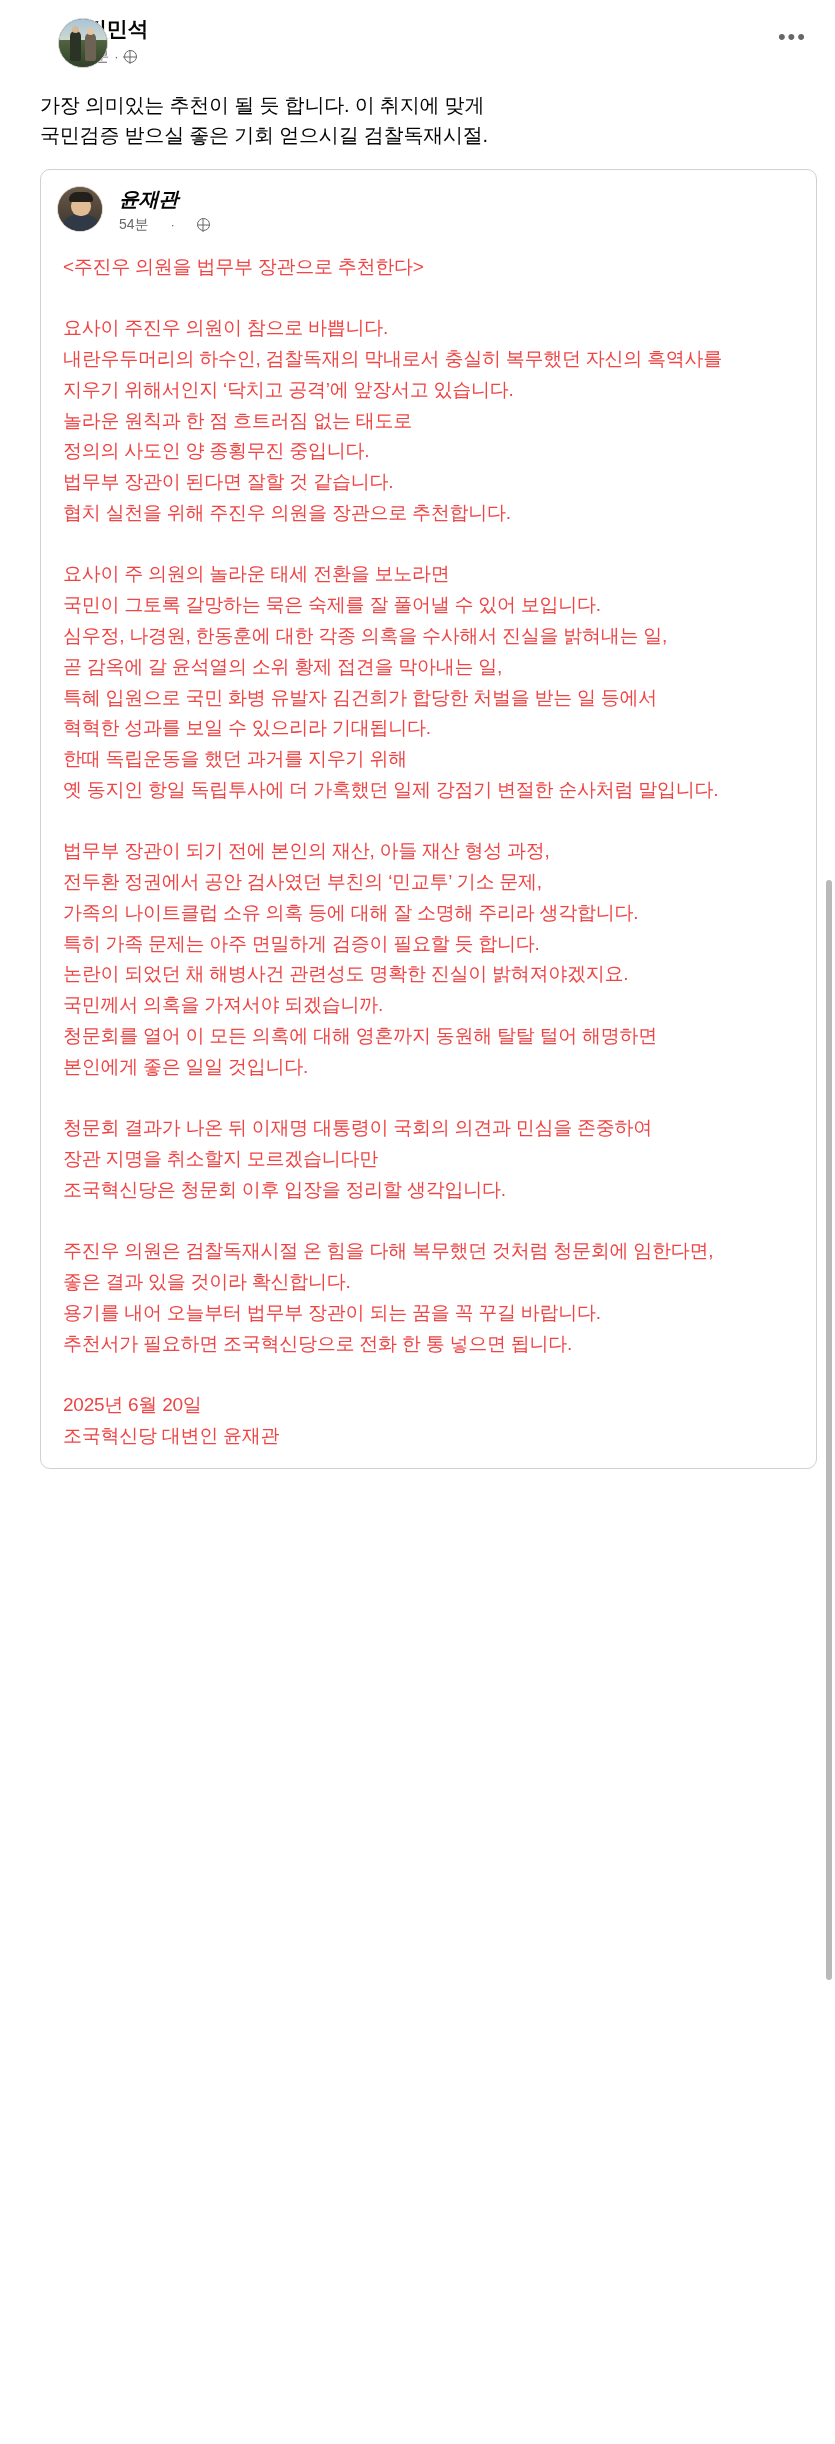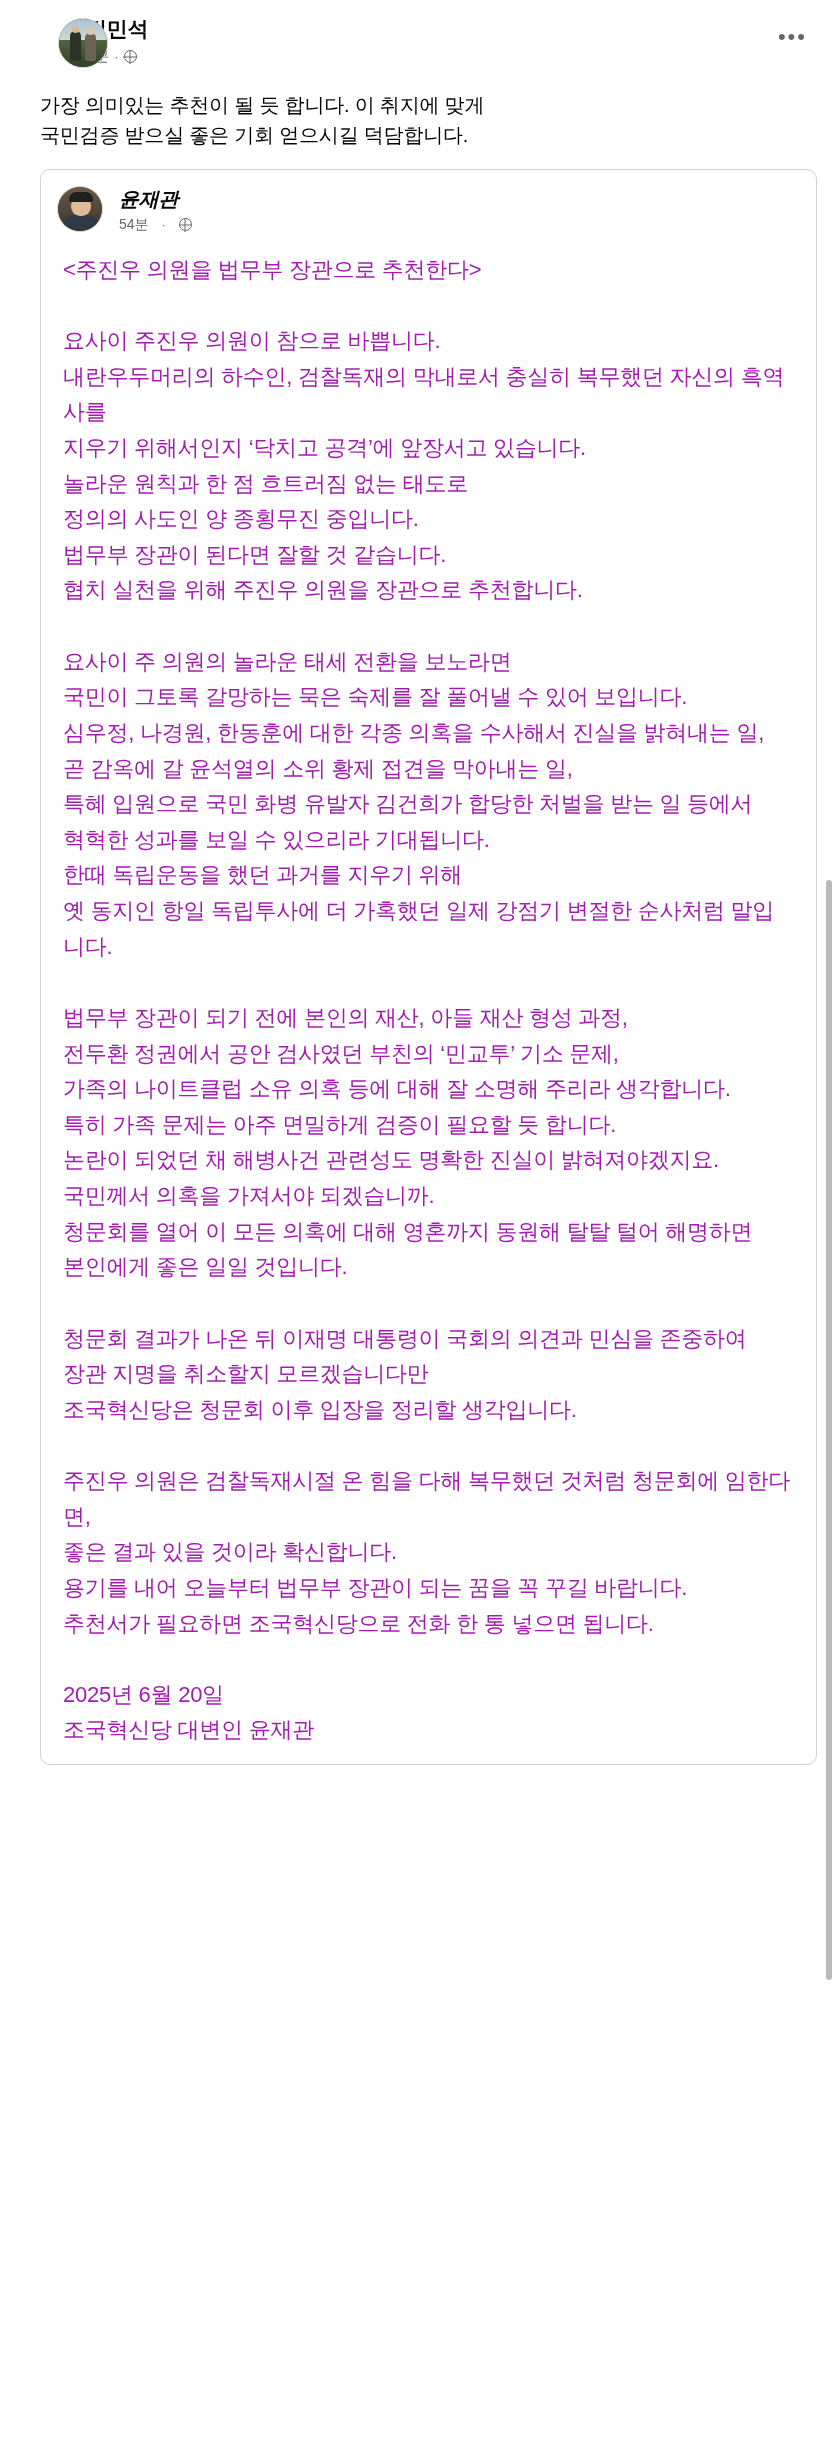--- a/index.html
+++ b/index.html
@@ -209,27 +209,27 @@
     line-height: 1.25;
     letter-spacing: -0.2px;
     font-style: italic;
   }
   .shared-meta {
     margin-top: 4px;
     font-size: 14px;
     color: #65676b;
     display: flex;
     align-items: center;
-    gap: 13px;
+    gap: 22px;
   }
   .shared-body {
     padding: 18px 22px 10px 22px;
-    font-size: 22px;
+    font-size: 19px;
     line-height: 1.62;
-    color: #a21caf;
+    color: #ef4444;
     white-space: pre-wrap;
     letter-spacing: -0.25px;
   }
 
   
   .scrollbar-track {
     position: absolute;
     right: 3px;
     top: 0;
     width: 6px;
@@ -268,21 +268,21 @@
           <span>5분</span>
           <span class="dot-sep">·</span>
           <span class="globe-icon"></span>
         </div>
       </div>
 
       <div class="more-btn">•••</div>
     </div>
 
     <div class="outer-body">가장 의미있는 추천이 될 듯 합니다. 이 취지에 맞게
-국민검증 받으실 좋은 기회 얻으시길 덕담합니다.</div>
+국민검증 받으실 좋은 기회 얻으시길 검찰독재시절.</div>
   </div>
 
   <div class="shared-card">
 
     <div class="shared-header">
       <div class="avatar-sm">
         <div class="bg"></div>
         <div class="body"></div>
         <div class="face"></div>
         <div class="hair"></div>

